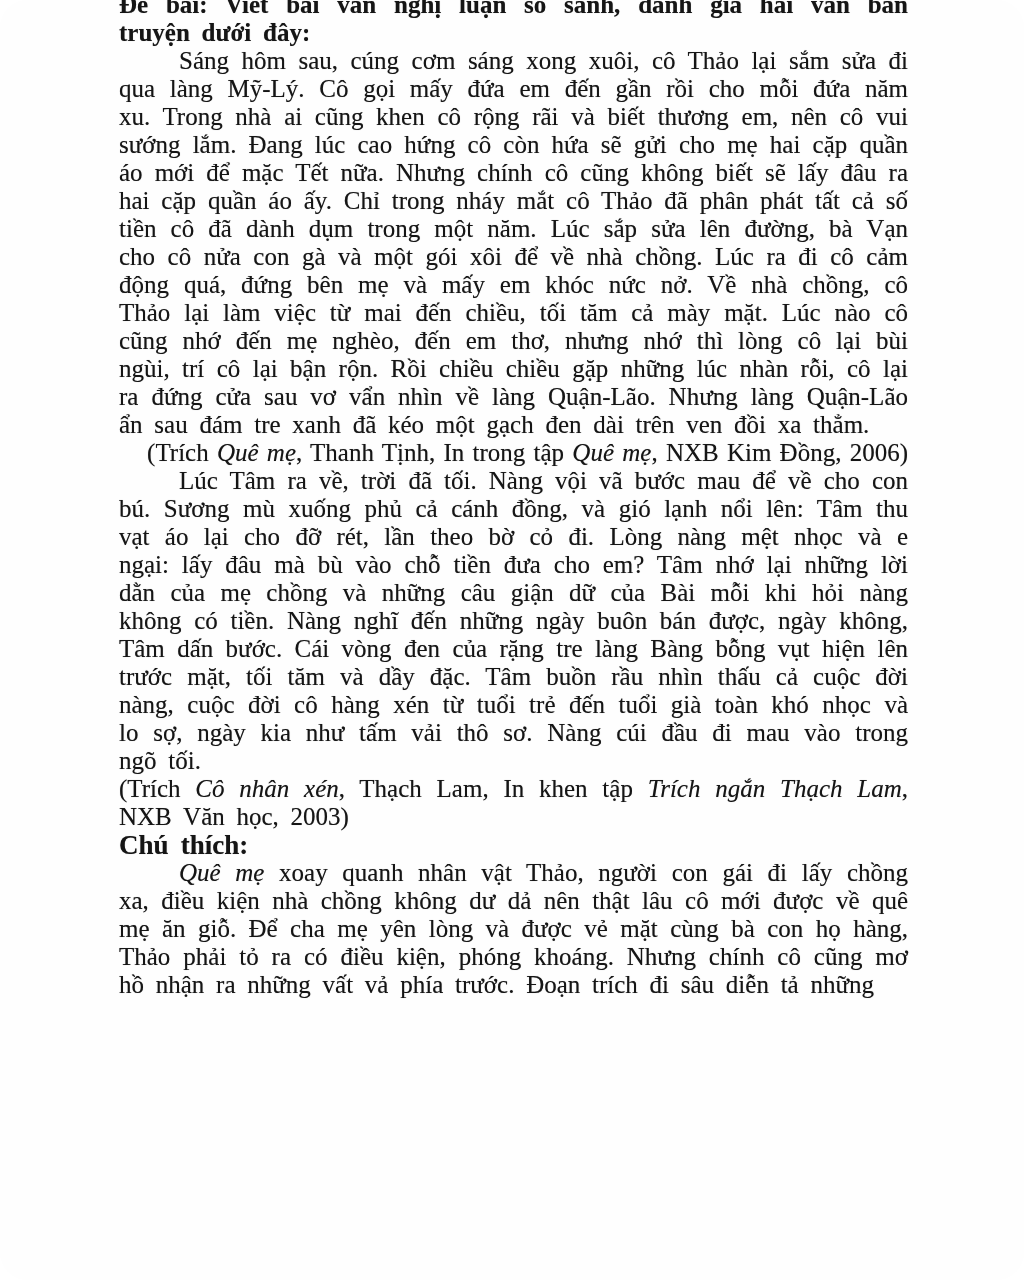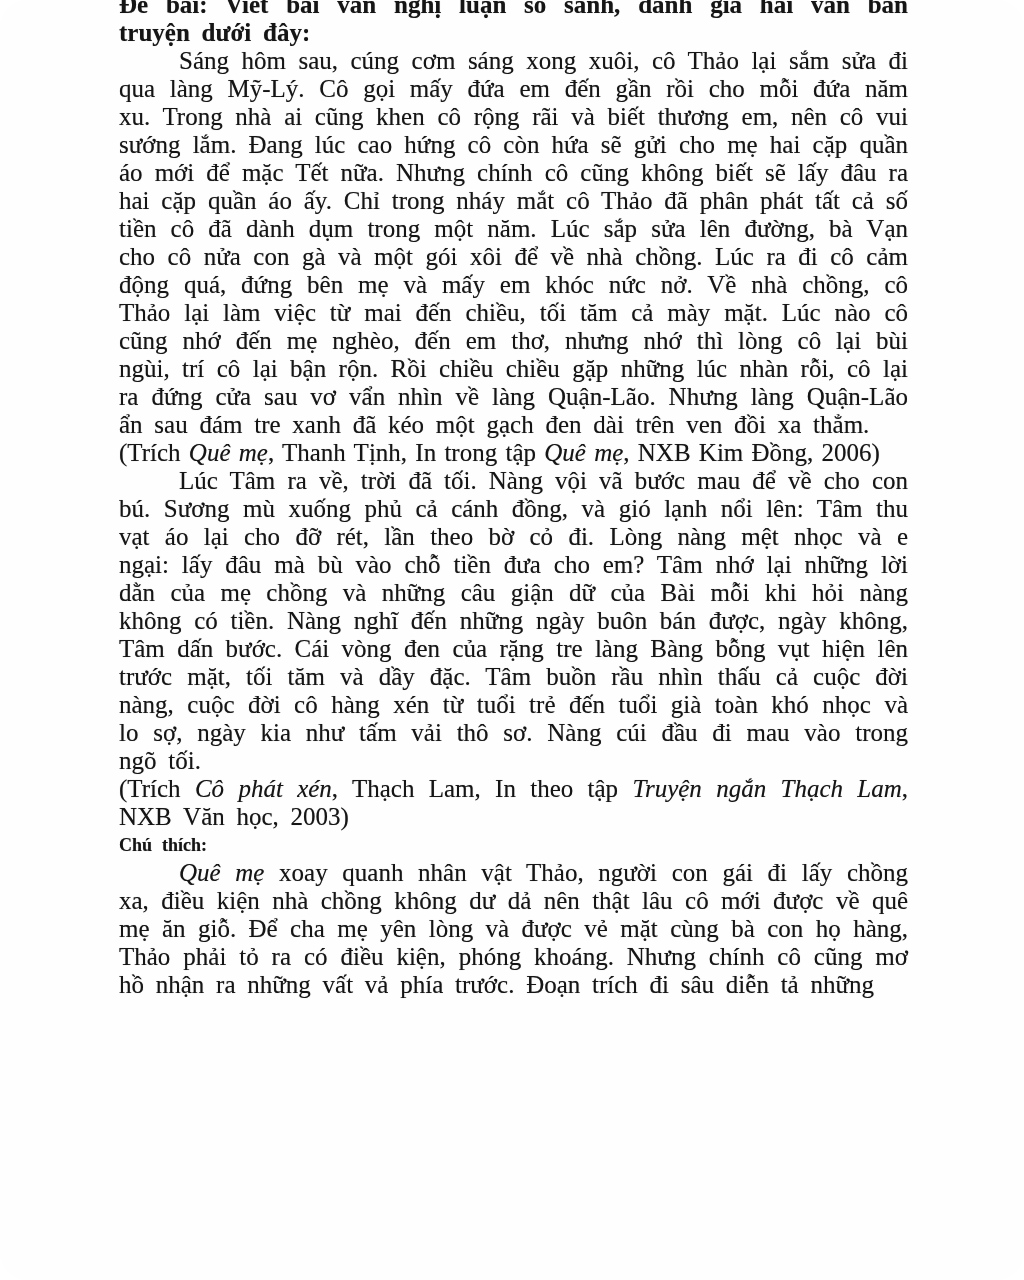--- a/index.html
+++ b/index.html
@@ -38,25 +38,25 @@
     text-align: justify;
   }
   .excerpt {
     text-indent: 60px;
   }
   .citation {
     text-indent: 0;
     text-align: justify;
   }
   .citation.centered {
-    text-align: left;
+    text-align: right;
     word-spacing: 2px;
   }
   .notes-heading {
-    font-size: 18px;
+    font-size: 27px;
     font-weight: bold;
     text-align: left;
   }
   .note {
     text-indent: 60px;
   }
   .i {
     font-style: italic;
   }
 </style>
@@ -68,20 +68,20 @@
 
     <h1 class="prompt">Đề bài: Viết bài văn nghị luận so sánh, đánh giá hai văn bản truyện dưới đây:</h1>
 
     <p class="excerpt">Sáng hôm sau, cúng cơm sáng xong xuôi, cô Thảo lại sắm sửa đi qua làng Mỹ-Lý. Cô gọi mấy đứa em đến gần rồi cho mỗi đứa năm xu. Trong nhà ai cũng khen cô rộng rãi và biết thương em, nên cô vui sướng lắm. Đang lúc cao hứng cô còn hứa sẽ gửi cho mẹ hai cặp quần áo mới để mặc Tết nữa. Nhưng chính cô cũng không biết sẽ lấy đâu ra hai cặp quần áo ấy. Chỉ trong nháy mắt cô Thảo đã phân phát tất cả số tiền cô đã dành dụm trong một năm. Lúc sắp sửa lên đường, bà Vạn cho cô nửa con gà và một gói xôi để về nhà chồng. Lúc ra đi cô cảm động quá, đứng bên mẹ và mấy em khóc nức nở. Về nhà chồng, cô Thảo lại làm việc từ mai đến chiều, tối tăm cả mày mặt. Lúc nào cô cũng nhớ đến mẹ nghèo, đến em thơ, nhưng nhớ thì lòng cô lại bùi ngùi, trí cô lại bận rộn. Rồi chiều chiều gặp những lúc nhàn rỗi, cô lại ra đứng cửa sau vơ vẩn nhìn về làng Quận-Lão. Nhưng làng Quận-Lão ẩn sau đám tre xanh đã kéo một gạch đen dài trên ven đồi xa thẳm.</p>
 
     <p class="citation centered"><span>(Trích </span><span class="i">Quê mẹ</span><span>, Thanh Tịnh, In trong tập </span><span class="i">Quê mẹ</span><span>, NXB Kim Đồng, 2006)</span></p>
 
 
     <p class="excerpt">Lúc Tâm ra về, trời đã tối. Nàng vội vã bước mau để về cho con bú. Sương mù xuống phủ cả cánh đồng, và gió lạnh nổi lên: Tâm thu vạt áo lại cho đỡ rét, lần theo bờ cỏ đi. Lòng nàng mệt nhọc và e ngại: lấy đâu mà bù vào chỗ tiền đưa cho em? Tâm nhớ lại những lời dằn của mẹ chồng và những câu giận dữ của Bài mỗi khi hỏi nàng không có tiền. Nàng nghĩ đến những ngày buôn bán được, ngày không, Tâm dấn bước. Cái vòng đen của rặng tre làng Bàng bỗng vụt hiện lên trước mặt, tối tăm và dầy đặc. Tâm buồn rầu nhìn thấu cả cuộc đời nàng, cuộc đời cô hàng xén từ tuổi trẻ đến tuổi già toàn khó nhọc và lo sợ, ngày kia như tấm vải thô sơ. Nàng cúi đầu đi mau vào trong ngõ tối.</p>
 
-    <p class="citation"><span>(Trích </span><span class="i">Cô phát xén</span><span>, Thạch Lam, In theo tập </span><span class="i">Truyện ngắn Thạch Lam</span><span>, NXB Văn học, 2003)</span></p>
+    <p class="citation"><span>(Trích </span><span class="i">Cô nhân xén</span><span>, Thạch Lam, In khen tập </span><span class="i">Trích ngắn Thạch Lam</span><span>, NXB Văn học, 2003)</span></p>
 
     <h2 class="notes-heading">Chú thích:</h2>
 
     <p class="note"><span class="i">Quê mẹ</span><span> xoay quanh nhân vật Thảo, người con gái đi lấy chồng xa, điều kiện nhà chồng không dư dả nên thật lâu cô mới được về quê mẹ ăn giỗ. Để cha mẹ yên lòng và được vẻ mặt cùng bà con họ hàng, Thảo phải tỏ ra có điều kiện, phóng khoáng. Nhưng chính cô cũng mơ hồ nhận ra những vất vả phía trước. Đoạn trích đi sâu diễn tả những</span></p>
 
   </div>
 </div>
 
 </body></html>

